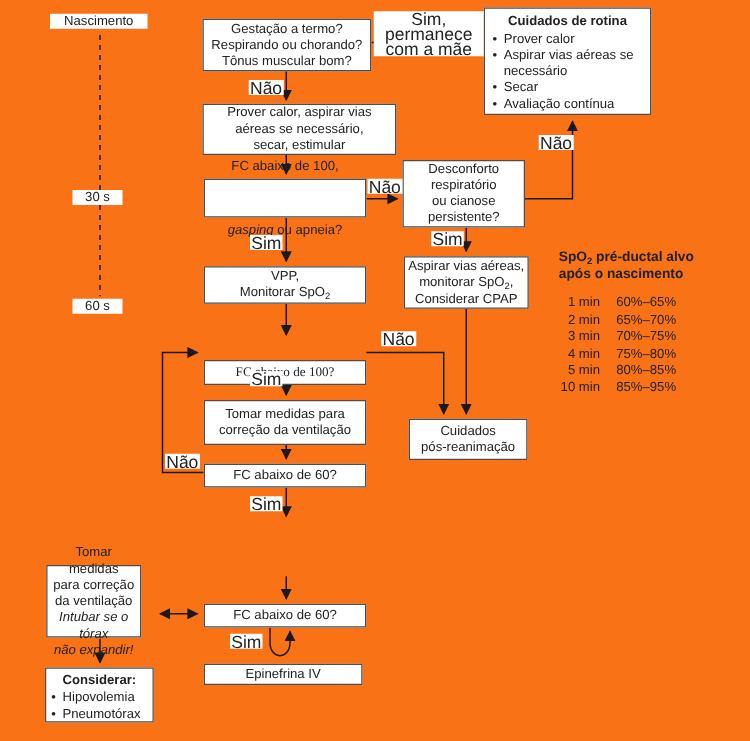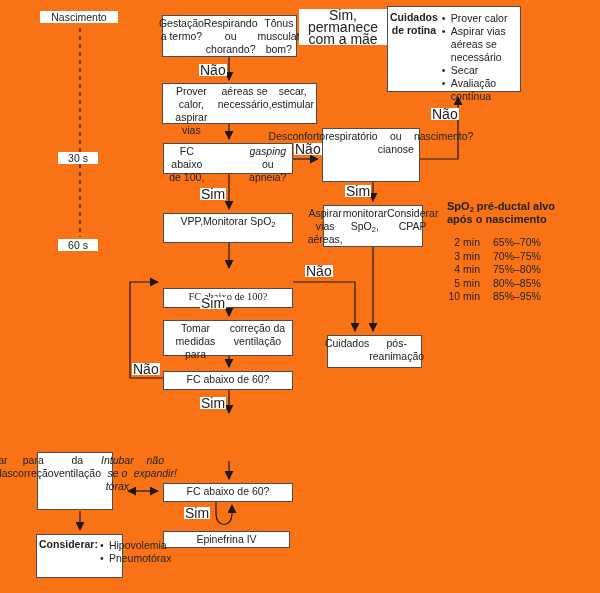--- a/index.html
+++ b/index.html
@@ -4,21 +4,21 @@
 <style>
   html,body{margin:0;padding:0;background:#fff;}
   .canvas{
     position:relative;width:600px;height:593px;background:#f97316;
     font-family:"Liberation Sans",sans-serif;color:#222;overflow:hidden;
   }
   .connectors{position:absolute;left:0;top:0;width:600px;height:593px;}
   .box{
     position:absolute;border:1px solid #4d4d4d;background:#fff;
     font-size:10.5px;line-height:13px;text-align:center;
-    display:flex;justify-content:center;
+    display:flex;flex-direction:column;justify-content:center;
     box-sizing:border-box;padding:1px 2px;
   }
   .box .it{font-style:italic;}
   .lbl{position:absolute;font-size:14px;line-height:12px;background:#fff;padding:0 1px;}
   .lbl.center{text-align:center;}
   sub.s2{font-size:7.5px;vertical-align:-2px;line-height:0;}
   .bold{font-weight:bold;}
   .bullets{text-align:left;font-size:10.5px;line-height:13px;margin-top:1px;}
   .bullet-row{display:flex;align-items:flex-start;padding-left:4px;}
   .bullet-row .blt{width:9px;flex:0 0 9px;}
@@ -122,21 +122,21 @@
 
   <div class="box" style="left:163px;top:143px;width:130px;height:31px;gap:38px;">
     <div>FC abaixo de 100,</div>
     <div><span class="it">gasping</span><span> ou apneia?</span></div>
   </div>
 
   <div class="box" style="left:322px;top:128px;width:98px;height:54px;">
     <div>Desconforto</div>
     <div>respiratório</div>
     <div>ou cianose</div>
-    <div>nascimento?</div>
+    <div>persistente?</div>
   </div>
 
   <div class="box" style="left:163px;top:213px;width:130px;height:30px;">
     <div>VPP,</div>
     <div><span>Monitorar SpO</span><sub class="s2">2</sub></div>
   </div>
 
   <div class="box" style="left:323px;top:205px;width:100px;height:42px;">
     <div>Aspirar vias aéreas,</div>
     <div><span>monitorar SpO</span><sub class="s2">2</sub><span>,</span></div>
@@ -205,20 +205,24 @@
   <div class="lbl" style="left:200px;top:297px;">Sim</div>
   <div class="lbl" style="left:132px;top:363px;">Não</div>
   <div class="lbl" style="left:200px;top:397px;">Sim</div>
   <div class="lbl" style="left:184px;top:507px;">Sim</div>
 
   <div class="spo2">
     <div class="ttl"><span>SpO</span><sub class="s2">2</sub><span> pré-ductal alvo</span></div>
     <div class="ttl">após o nascimento</div>
     <div class="rows">
       <div class="row">
+        <span class="time">1 min</span>
+        <span class="range">60%–65%</span>
+      </div>
+      <div class="row">
         <span class="time">2 min</span>
         <span class="range">65%–70%</span>
       </div>
       <div class="row">
         <span class="time">3 min</span>
         <span class="range">70%–75%</span>
       </div>
       <div class="row">
         <span class="time">4 min</span>
         <span class="range">75%–80%</span>

